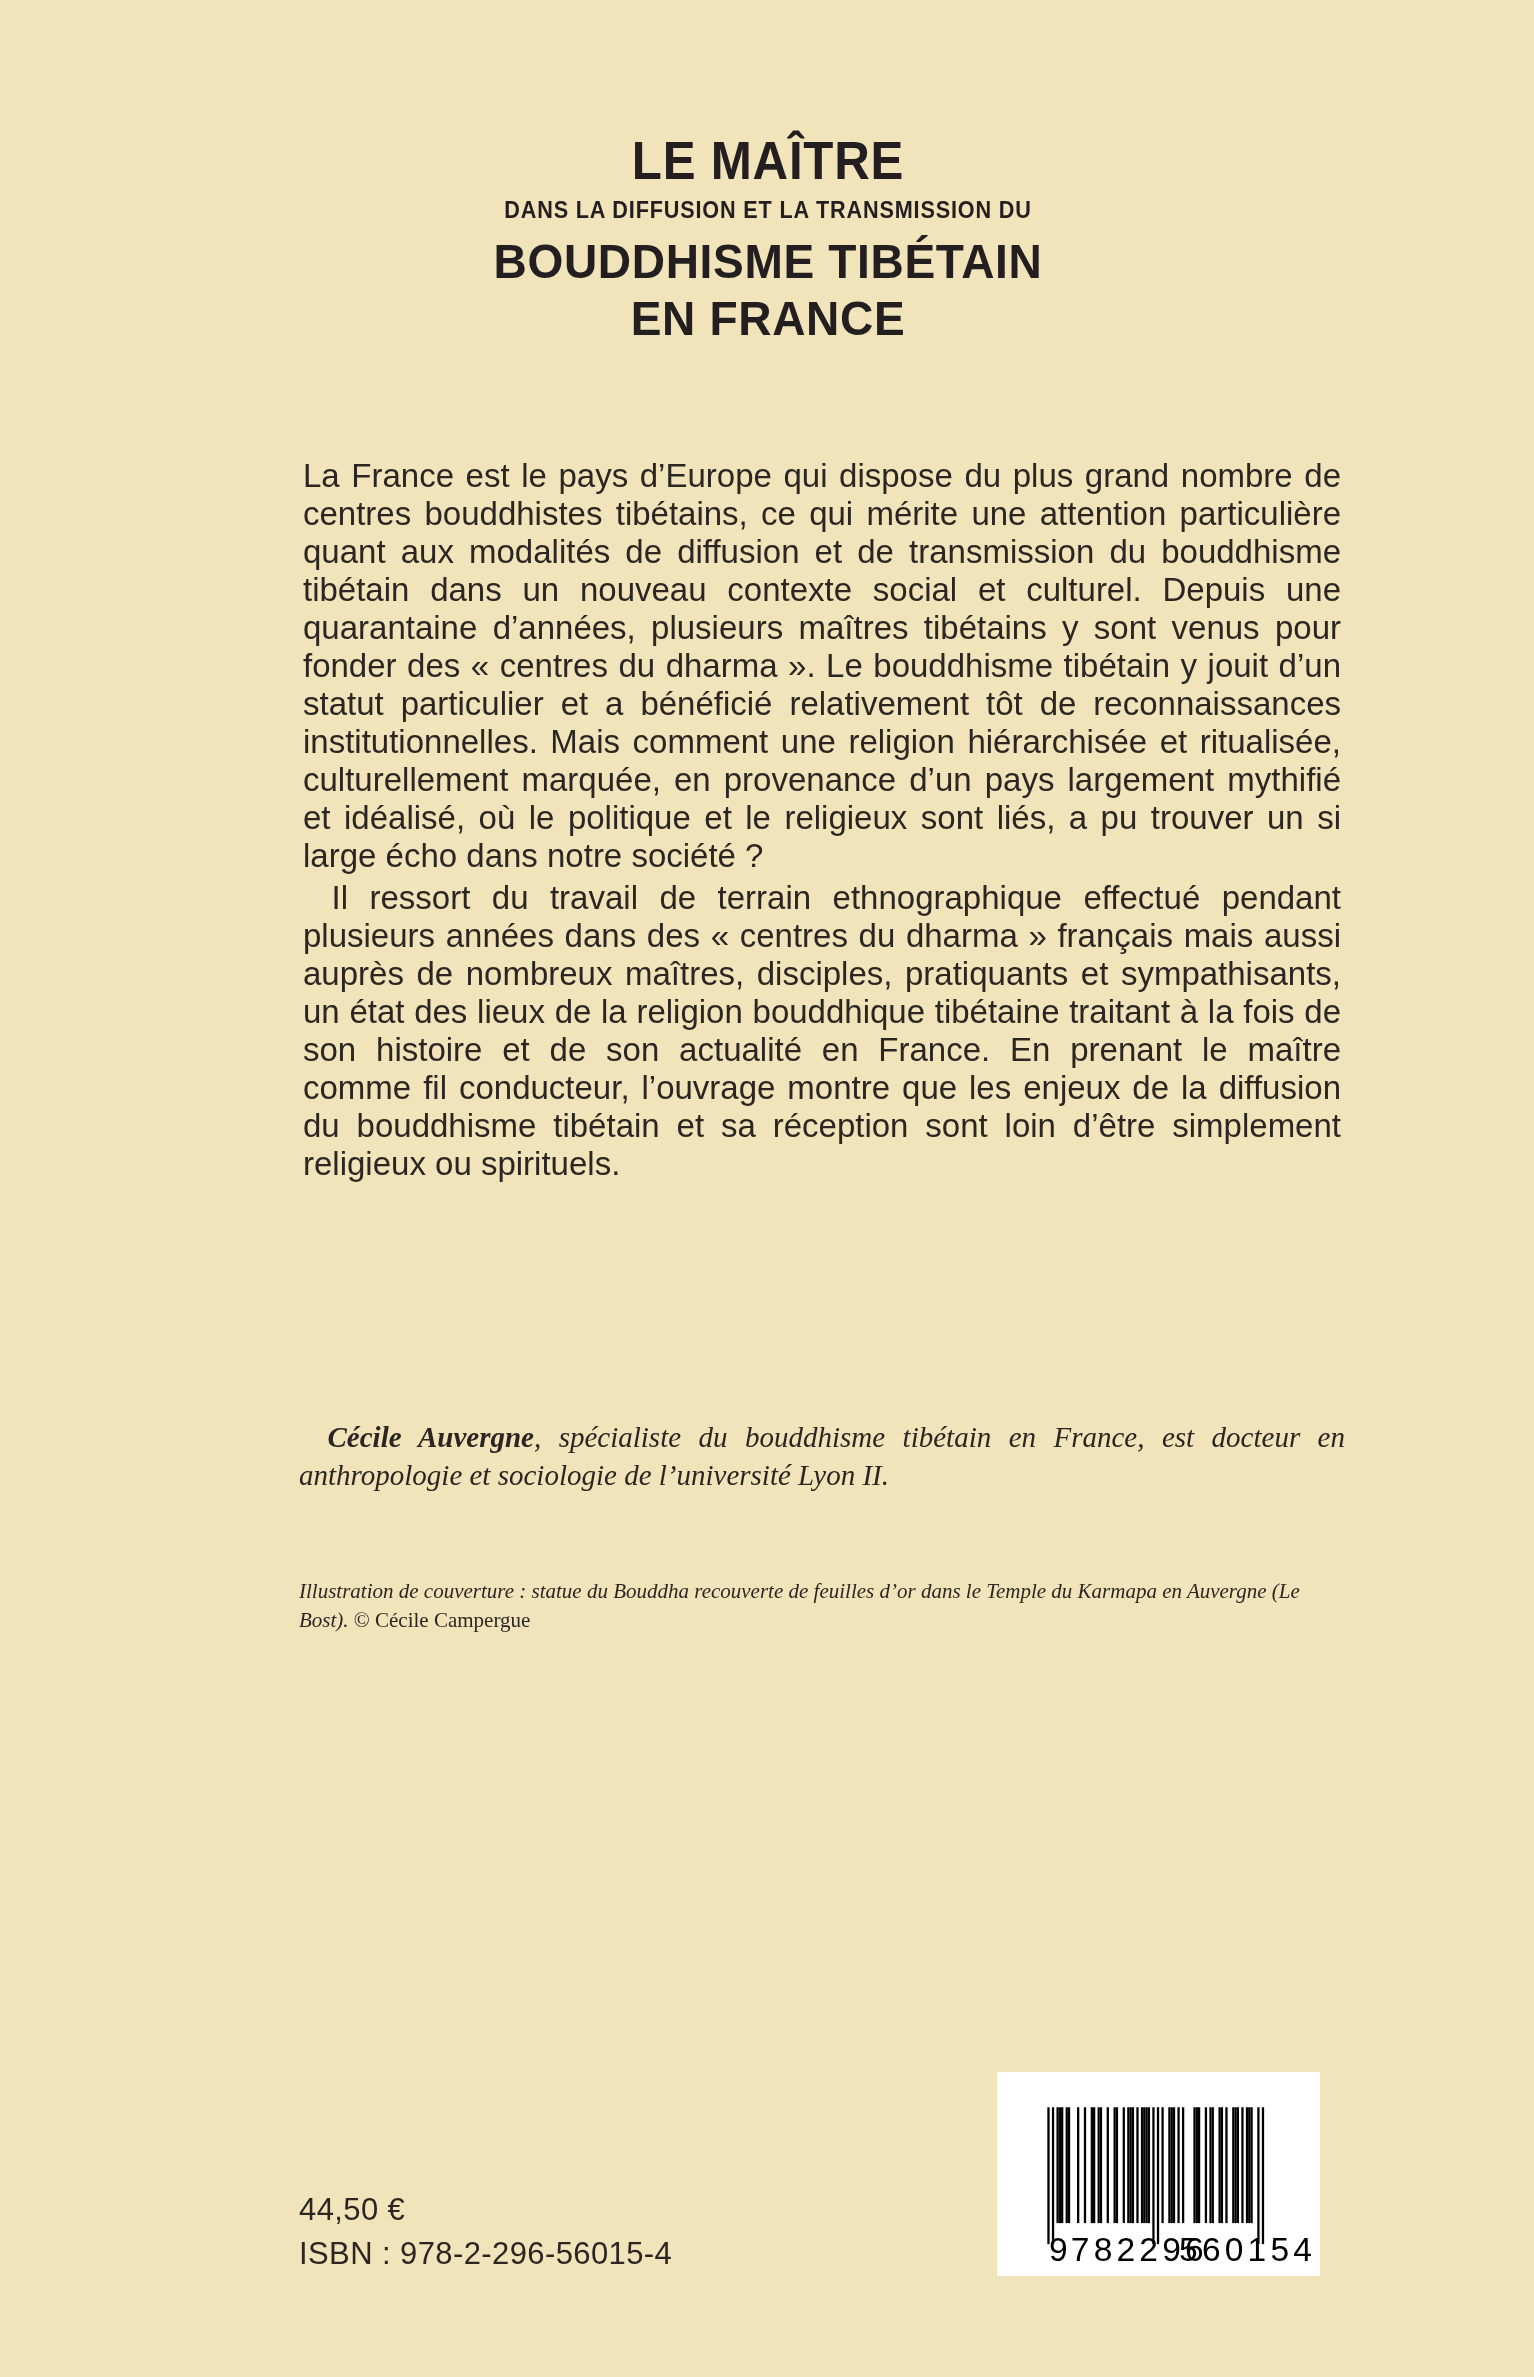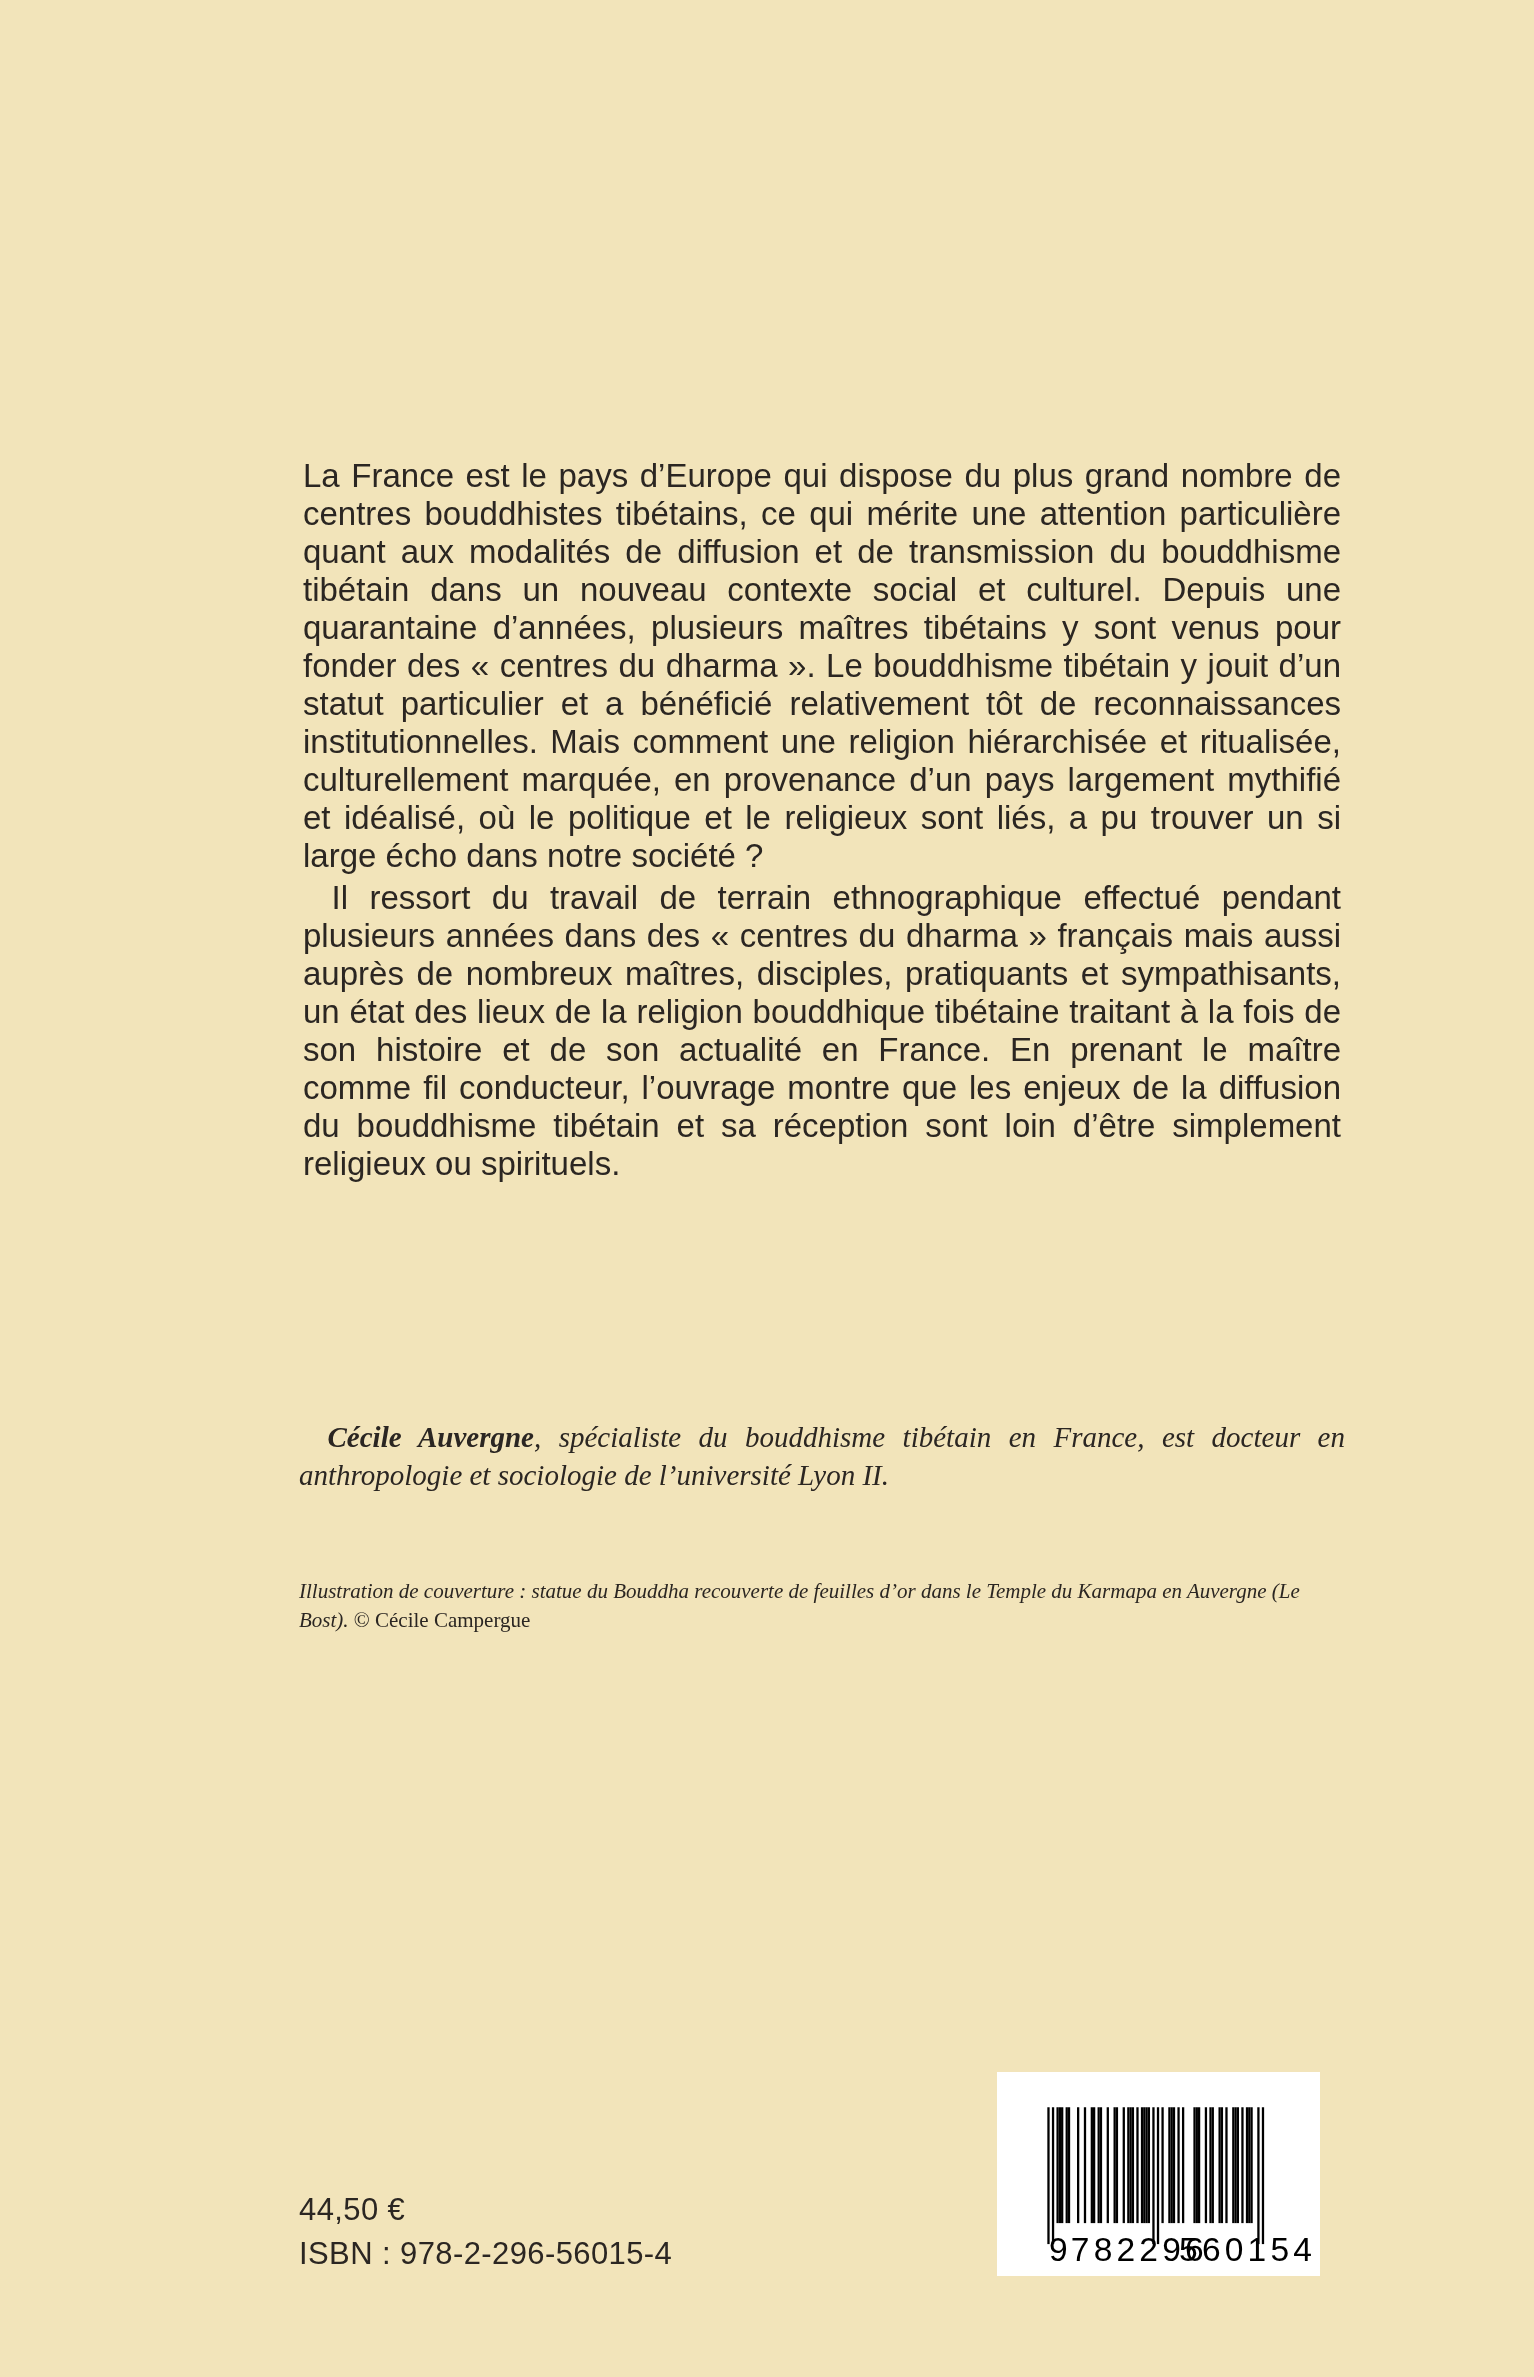--- a/index.html
+++ b/index.html
@@ -157,20 +157,26 @@
     display: block;
     width: 100%;
     height: 100%;
   }
 </style>
 </head>
 <body>
 
 <div class="page">
 
+  <div class="title-block">
+    <span class="t-line t-main">LE MAÎTRE</span>
+    <span class="t-line t-sub">DANS LA DIFFUSION ET LA TRANSMISSION DU</span>
+    <span class="t-line t-big">BOUDDHISME TIBÉTAIN</span>
+    <span class="t-line t-big2">EN FRANCE</span>
+  </div>
 
   <div class="body-block">
     <p class="para">La France est le pays d’Europe qui dispose du plus grand nombre de centres bouddhistes tibétains, ce qui mérite une attention particulière quant aux modalités de diffusion et de transmission du bouddhisme tibétain dans un nouveau contexte social et culturel. Depuis une quarantaine d’années, plusieurs maîtres tibétains y sont venus pour fonder des « centres du dharma ». Le bouddhisme tibétain y jouit d’un statut particulier et a bénéficié relativement tôt de reconnaissances institutionnelles. Mais comment une religion hiérarchisée et ritualisée, culturellement marquée, en provenance d’un pays largement mythifié et idéalisé, où le politique et le religieux sont liés, a pu trouver un si large écho dans notre société ?</p>
     <p class="para">Il ressort du travail de terrain ethnographique effectué pendant plusieurs années dans des « centres du dharma » français mais aussi auprès de nombreux maîtres, disciples, pratiquants et sympathisants, un état des lieux de la religion bouddhique tibétaine traitant à la fois de son histoire et de son actualité en France. En prenant le maître comme fil conducteur, l’ouvrage montre que les enjeux de la diffusion du bouddhisme tibétain et sa réception sont loin d’être simplement religieux ou spirituels.</p>
   </div>
 
   <div class="bio-block">
     <p class="bio"><span class="author-name">Cécile Auvergne</span><span>, spécialiste du bouddhisme tibétain en France, est docteur en anthropologie et sociologie de l’université Lyon II.</span></p>
   </div>
 

